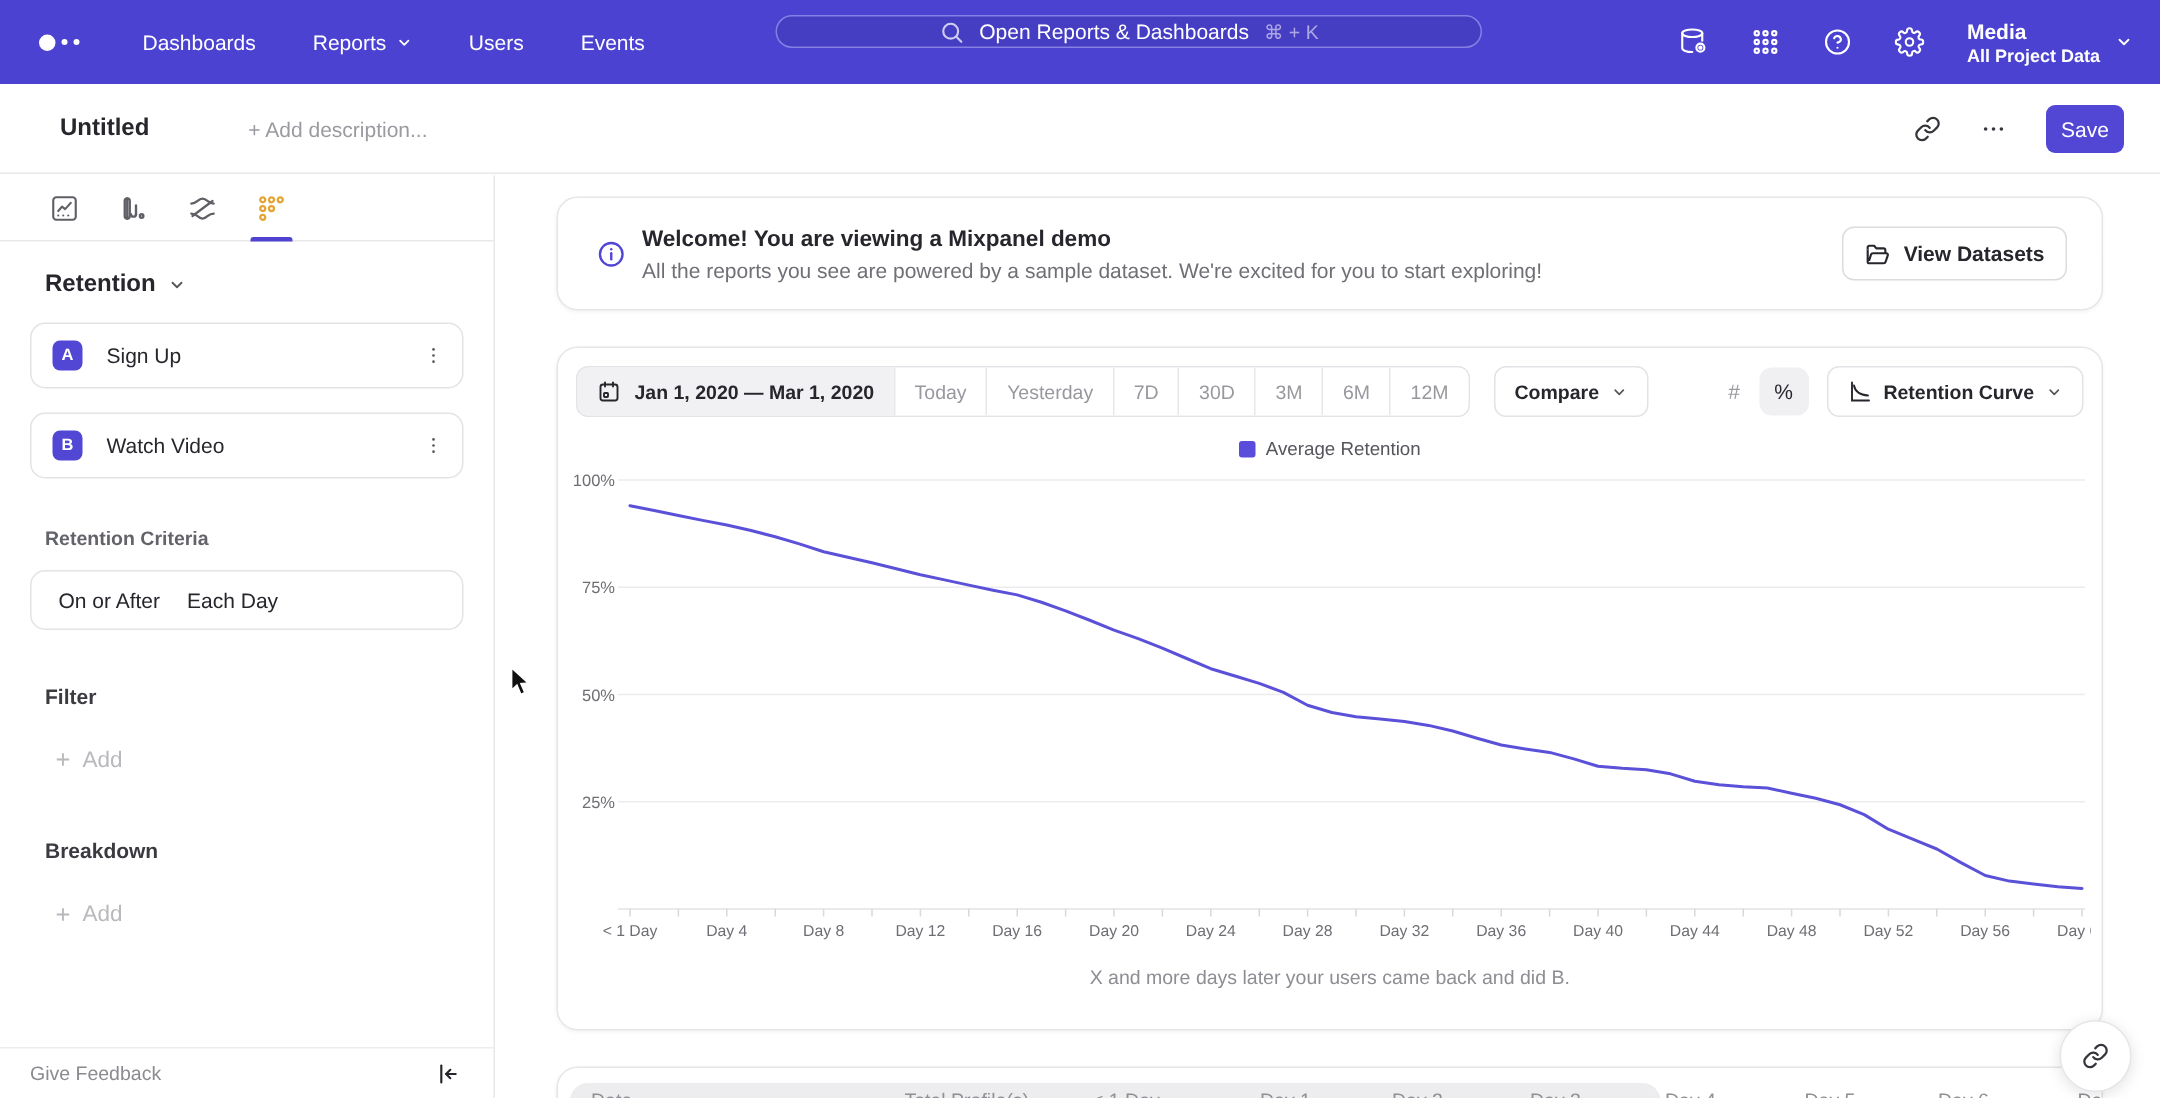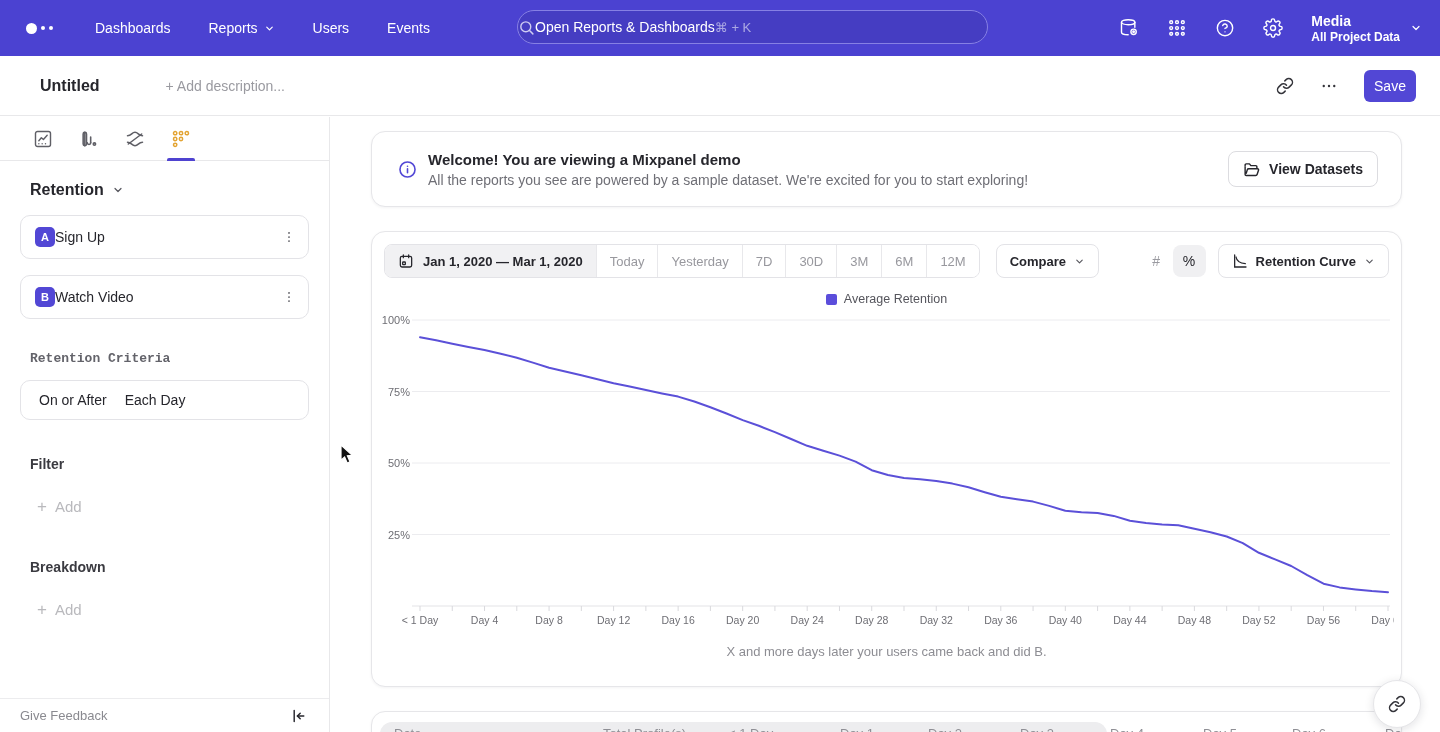--- a/index.html
+++ b/index.html
@@ -8,23 +8,23 @@
   .app { position:relative; width:1440px; height:732px; overflow:hidden; }
 
   
   .topnav { position:absolute; top:0; left:0; right:0; height:56px; background:#4b42d1;
     display:flex; align-items:center; color:#fff; }
   .logo { display:flex; align-items:center; gap:4px; margin-left:26px; cursor:pointer; }
   .logo .dot-lg { width:11px; height:11px; border-radius:50%; background:#fff; }
   .logo .dot-sm { width:4px; height:4px; border-radius:50%; background:#fff; }
   .nav-links { display:flex; align-items:flex-start; gap:38px; margin-left:42px; }
   .nav-link { font-size:14px; font-weight:500; color:#fff; cursor:pointer; display:flex; align-items:center; gap:6px; }
-  .searchbar { position:absolute; left:517px; top:10px; width:471px; height:34px; border-radius:17px;
-    background:#453dc2; border:1px solid #8680e4; display:flex; align-items:center; justify-content:flex-start;
-    cursor:text; }
+  .searchbar { position:absolute; left:517px; top:10px; width:471px; height:22px; border-radius:17px;
+    background:#453dc2; border:1px solid #8680e4; display:flex; align-items:center; justify-content:center;
+    gap:10px; cursor:text; }
   .searchbar .q { font-size:14px; color:#fff; }
   .searchbar .kbd { font-size:13px; color:rgba(255,255,255,0.55); }
   .nav-right { position:absolute; right:18px; top:0; height:56px; display:flex; align-items:center; gap:28px; }
   .nav-icon { width:20px; height:20px; color:#fff; cursor:pointer; display:flex; }
   .project { display:flex; align-items:center; gap:10px; cursor:pointer; }
   .project .pname { font-size:14px; font-weight:700; line-height:17px; }
   .project .pscope { font-size:12px; font-weight:600; line-height:14px; }
 
   
   .subheader { position:absolute; top:56px; left:0; right:0; height:60px; background:#fff;
@@ -47,23 +47,23 @@
     color:#5f5f66; cursor:pointer; }
   .rtab.active { color:#e3a433; }
   .tab-underline { position:absolute; left:-4px; right:-4px; bottom:0; height:3px; background:#4f43d0; border-radius:2px 2px 0 0; }
   .ret-head { margin:20px 0 0 30px; display:flex; align-items:center; gap:8px; font-size:16px; font-weight:700;
     color:#26262c; cursor:pointer; }
   .chev { color:#55555c; display:flex; }
   .step-card { margin:16px 20px 0; height:44px; border:1px solid #e3e3e7; border-radius:10px; display:flex;
     align-items:center; padding:0 12px 0 14px; cursor:pointer; background:#fff; }
   .badge { width:20px; height:20px; border-radius:5px; background:#5247d5; color:#fff; font-size:11px; font-weight:700;
     display:flex; align-items:center; justify-content:center; }
-  .step-label { margin-left:0; font-size:14px; font-weight:500; color:#26262c; flex:1; }
+  .step-label { margin-left:16px; font-size:14px; font-weight:500; color:#26262c; flex:1; }
   .kebab { color:#55555c; cursor:pointer; display:flex; }
-  .side-sub { margin:32px 0 0 30px; font-size:13px; font-weight:700; color:#63636a;font-family:Liberation Mono, monospace; }
+  .side-sub { margin:32px 0 0 30px; font-size:13px; font-weight:700; color:#63636a; }
   .criteria-card { margin:14px 20px 0; height:40px; border:1px solid #e3e3e7; border-radius:10px; display:flex;
     align-items:center; gap:18px; padding-left:18px; cursor:pointer; background:#fff; }
   .criteria-card span { font-size:14px; font-weight:500; color:#26262c; }
   .side-label { margin:36px 0 0 30px; font-size:14px; font-weight:700; color:#3a3a40; }
   .add-row { margin:26px 0 0 37px; display:flex; align-items:center; gap:8px; color:#b9b9bd; font-size:15px; cursor:pointer; }
   .add-row .plus { font-size:17px; line-height:15px; }
   .side-footer { position:absolute; left:0; right:0; bottom:0; height:34px; border-top:1px solid #ececee;
     display:flex; align-items:center; justify-content:space-between; padding:0 22px 0 20px; }
   .feedback { font-size:13px; color:#8a8a90; cursor:pointer; }
   .collapse { width:16px; height:16px; color:#26262c; cursor:pointer; display:flex; }

